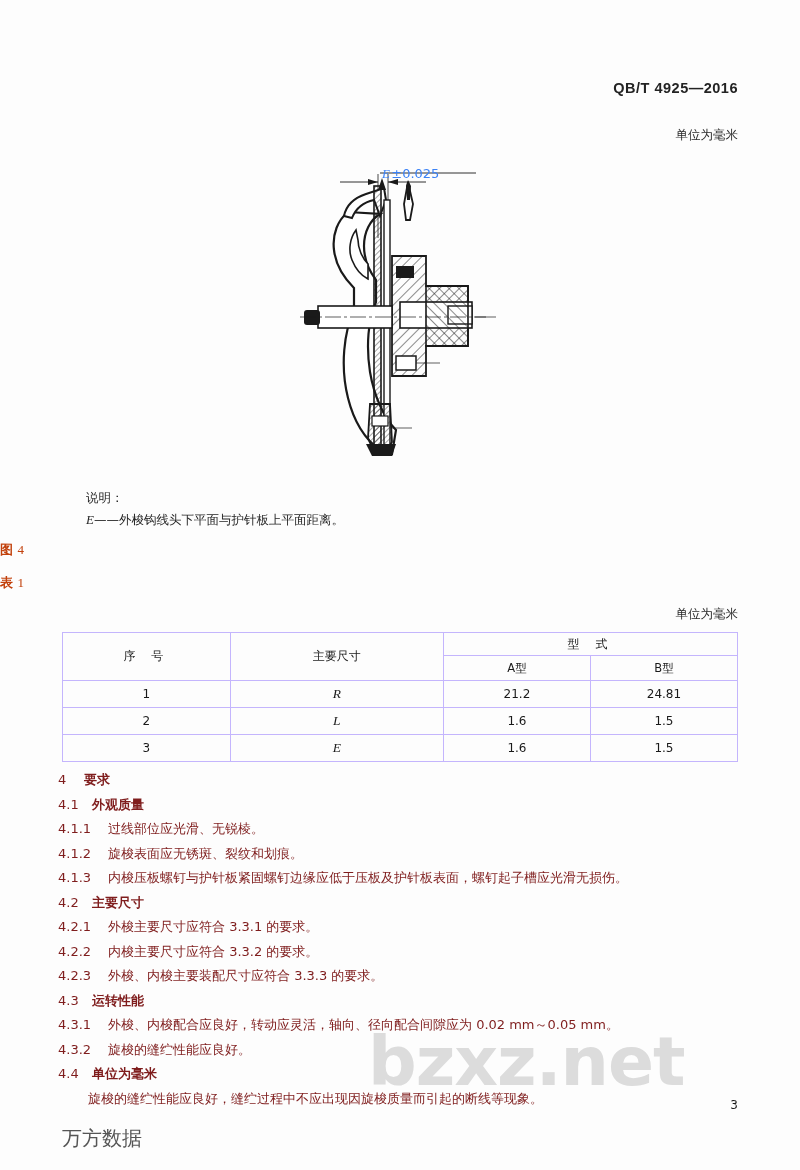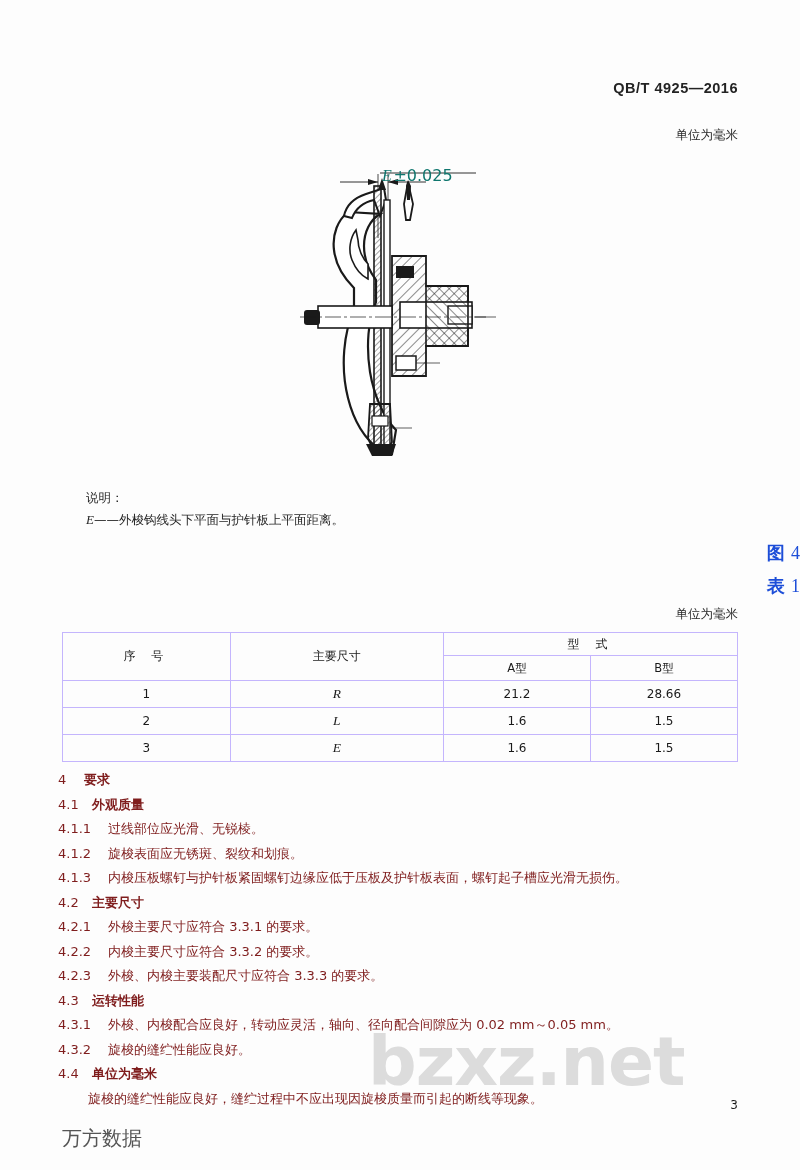--- a/index.html
+++ b/index.html
@@ -50,22 +50,22 @@
     left: 300px;
     top: 160px;
     width: 260px;
     height: 300px;
   }
   .dim-label {
     position: absolute;
     left: 82px;
     top: 6px;
     font-family: "DejaVu Sans", sans-serif;
-    font-size: 16px;
-    color: #0f766e;
+    font-size: 13px;
+    color: #3b82f6;
     white-space: nowrap;
   }
   .dim-label i { font-family: "Liberation Serif", serif; font-style: italic; }
 
   
   .explain-block {
     position: absolute;
     left: 86px;
     top: 487px;
     font-family: "DejaVu Sans", sans-serif;
@@ -74,25 +74,25 @@
     color: #1f1f1f;
   }
   .explain-block .e-sym {
     font-family: "Liberation Serif", serif;
     font-style: italic;
     font-size: 13px;
   }
   .fig-caption, .tbl-caption {
     position: absolute;
     width: 100%;
-    text-align: right;
-    font-family: "DejaVu Sans", sans-serif;
-    font-size: 18px;
+    text-align: left;
+    font-family: "DejaVu Sans", sans-serif;
+    font-size: 13px;
     font-weight: bold;
-    color: #1d4ed8;
+    color: #c2410c;
   }
   .fig-caption { top: 541px; left: 0; }
   .tbl-caption { top: 574px; left: 0; }
   .fig-caption span.num, .tbl-caption span.num {
     font-weight: normal;
     font-family: "Liberation Serif", serif;
   }
 
   
   table.spec {
@@ -282,21 +282,21 @@
       <tr>
         <th class="th-sub">A型</th>
         <th class="th-sub">B型</th>
       </tr>
     </thead>
     <tbody>
       <tr>
         <td class="body">1</td>
         <td class="body sym">R</td>
         <td class="body">21.2</td>
-        <td class="body">28.66</td>
+        <td class="body">24.81</td>
       </tr>
       <tr>
         <td class="body">2</td>
         <td class="body sym">L</td>
         <td class="body">1.6</td>
         <td class="body">1.5</td>
       </tr>
       <tr>
         <td class="body">3</td>
         <td class="body sym">E</td>

